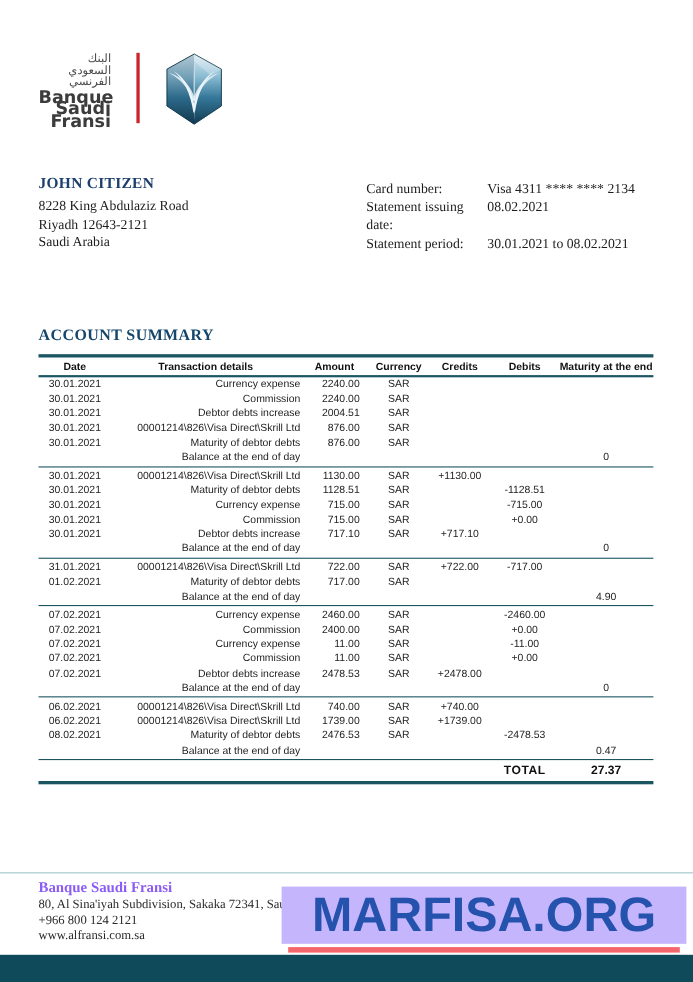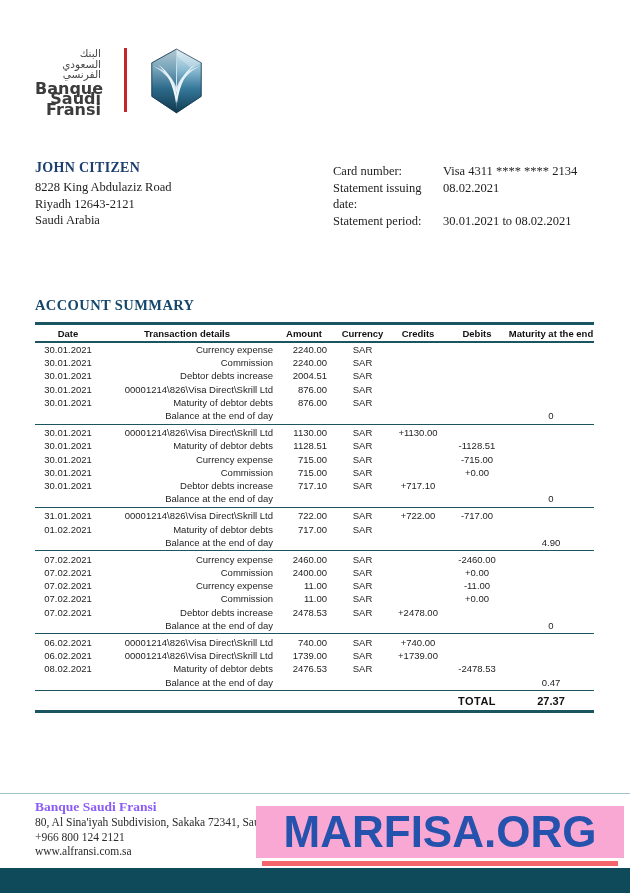--- a/index.html
+++ b/index.html
@@ -52,21 +52,21 @@
   .total-value{width:86px;text-align:center;flex:none;}
 
   
   .footer-rule{position:absolute;top:793px;left:0;width:630px;height:1px;background:#9fc3c9;}
   .footer{position:absolute;top:799px;left:35px;}
   .footer-bank{font-size:13.5px;font-weight:bold;color:#8b5cf6;}
   .footer-line{font-size:11.5px;line-height:14.5px;color:#2a2a2a;}
   .bottom-bar{position:absolute;left:0;bottom:0;width:630px;height:25px;background:#0e4a5a;}
 
   
-  .watermark{position:absolute;top:806px;left:256px;width:368px;background:#f9a8d4;
+  .watermark{position:absolute;top:806px;left:256px;width:368px;background:#c4b5fd;
              font-family:"Liberation Sans",sans-serif;font-weight:bold;font-size:44px;
              letter-spacing:0px;color:#2452ac;line-height:52px;text-align:center;}
   .watermark-underline{position:absolute;top:861px;left:262px;width:356px;height:5px;background:#f4656c;}
 </style>
 </head>
 <body>
 
 <div class="page">
 
   <div class="logo-block">

